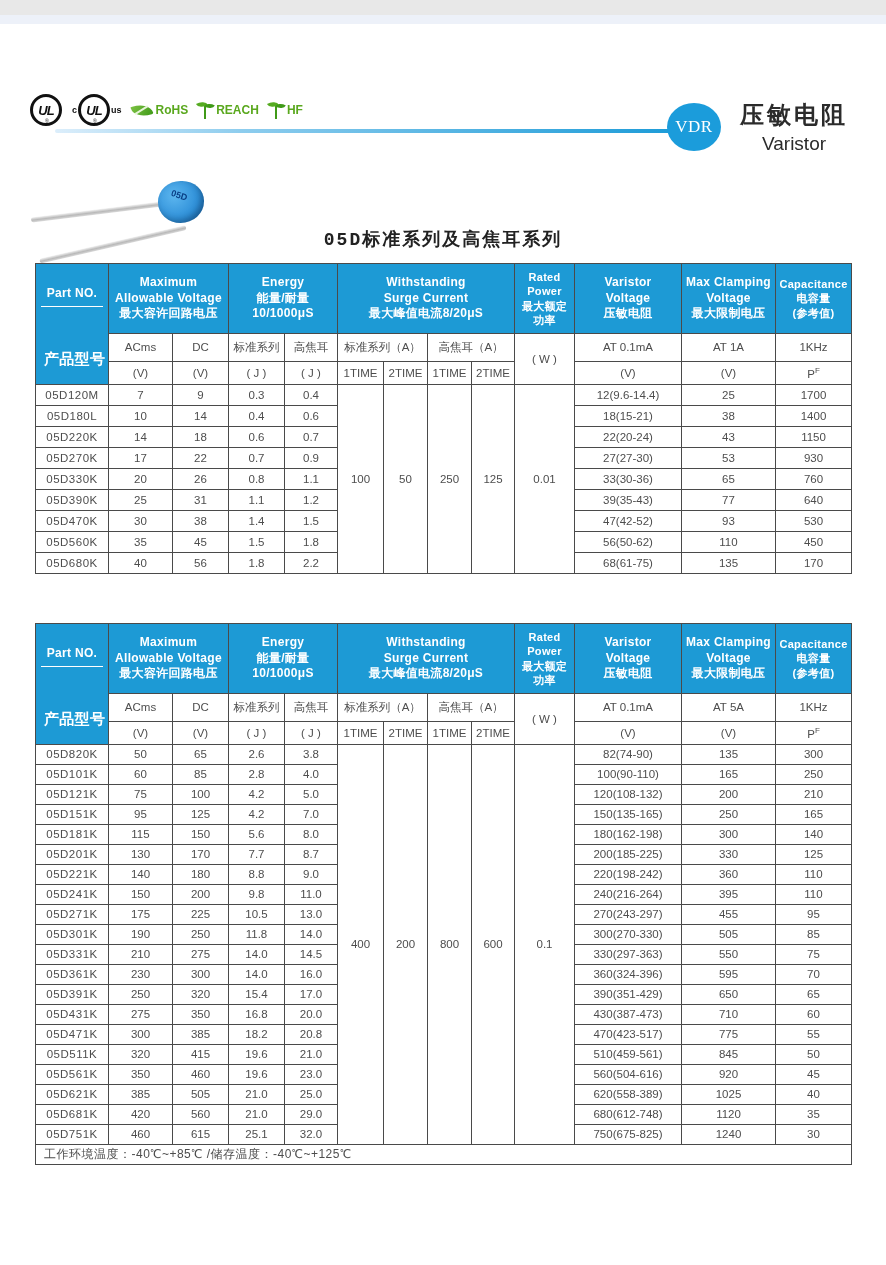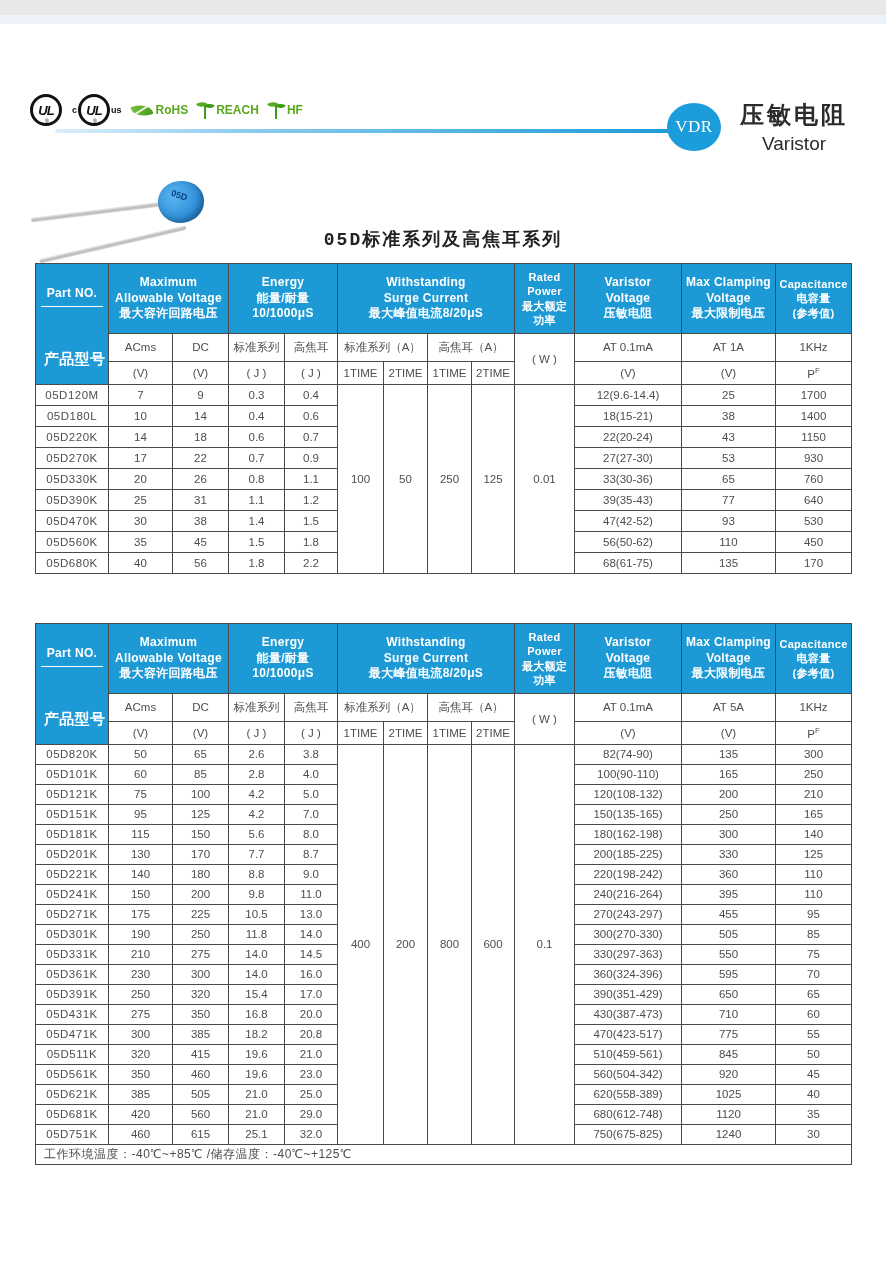--- a/index.html
+++ b/index.html
@@ -529,21 +529,21 @@
           <td>510(459-561)</td>
           <td>845</td>
           <td>50</td>
         </tr>
         <tr>
           <td class="part">05D561K</td>
           <td>350</td>
           <td>460</td>
           <td>19.6</td>
           <td>23.0</td>
-          <td>560(504-342)</td>
+          <td>560(504-616)</td>
           <td>920</td>
           <td>45</td>
         </tr>
         <tr>
           <td class="part">05D621K</td>
           <td>385</td>
           <td>505</td>
           <td>21.0</td>
           <td>25.0</td>
           <td>620(558-389)</td>

